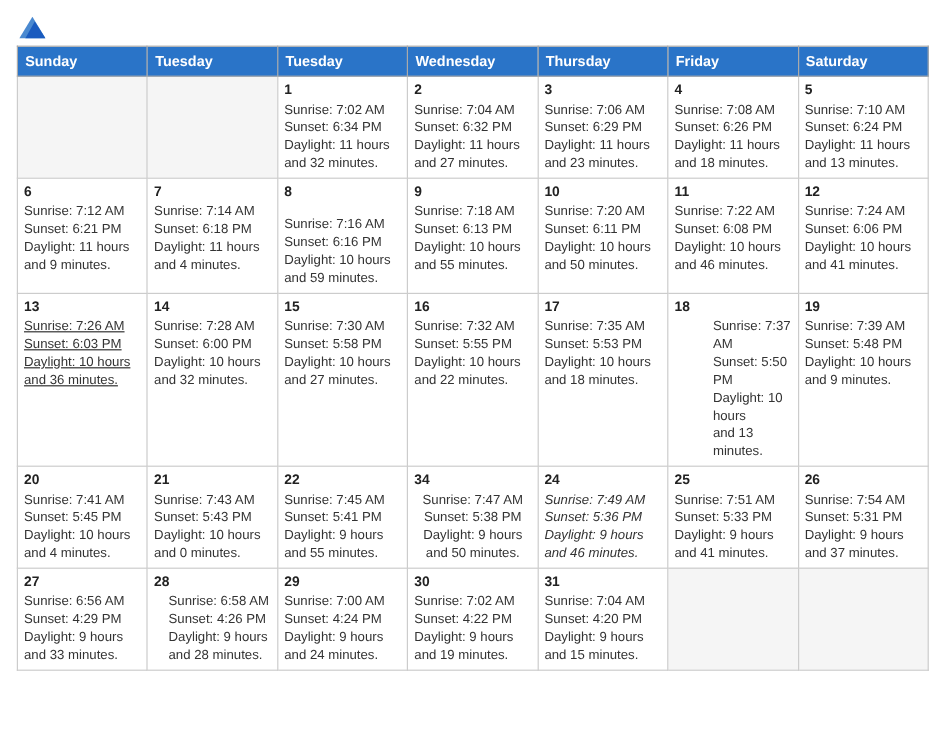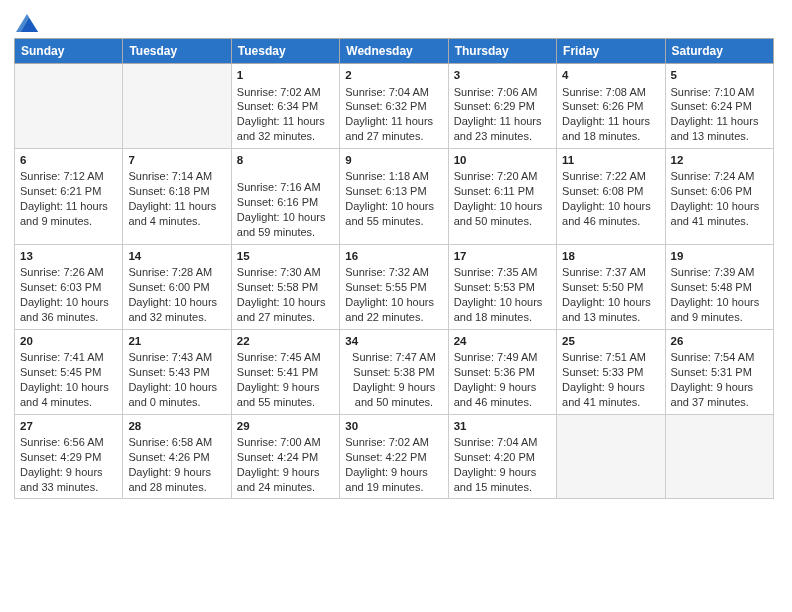--- a/index.html
+++ b/index.html
@@ -188,21 +188,21 @@
           </td>
           <td>
             <span class="day-number">8</span>
             <div class="day-info" style="white-space: pre-wrap; margin-top: 12px;">Sunrise: 7:16 AM
 Sunset: 6:16 PM
 Daylight: 10 hours
 and 59 minutes.</div>
           </td>
           <td>
             <span class="day-number">9</span>
-            <div class="day-info" style="white-space: pre-wrap;">Sunrise: 1:18 AM
+            <div class="day-info" style="white-space: pre-wrap;">Sunrise: 7:18 AM
 Sunset: 6:13 PM
 Daylight: 10 hours
 and 55 minutes.</div>
           </td>
           <td>
             <span class="day-number">10</span>
             <div class="day-info" style="white-space: pre-wrap;">Sunrise: 7:20 AM
 Sunset: 6:11 PM
 Daylight: 10 hours
 and 50 minutes.</div>
@@ -218,21 +218,21 @@
             <span class="day-number">12</span>
             <div class="day-info" style="white-space: pre-wrap;">Sunrise: 7:24 AM
 Sunset: 6:06 PM
 Daylight: 10 hours
 and 41 minutes.</div>
           </td>
         </tr>
         <tr>
           <td>
             <span class="day-number">13</span>
-            <div class="day-info" style="white-space: pre-wrap;">Sunrise: 7:26 AM
+            <div class="day-info" style="white-space: pre-wrap; text-decoration: underline;">Sunrise: 7:26 AM
 Sunset: 6:03 PM
 Daylight: 10 hours
 and 36 minutes.</div>
           </td>
           <td>
             <span class="day-number">14</span>
             <div class="day-info" style="white-space: pre-wrap;">Sunrise: 7:28 AM
 Sunset: 6:00 PM
 Daylight: 10 hours
 and 32 minutes.</div>
@@ -253,21 +253,21 @@
           </td>
           <td>
             <span class="day-number">17</span>
             <div class="day-info" style="white-space: pre-wrap;">Sunrise: 7:35 AM
 Sunset: 5:53 PM
 Daylight: 10 hours
 and 18 minutes.</div>
           </td>
           <td>
             <span class="day-number">18</span>
-            <div class="day-info" style="white-space: pre-wrap;">Sunrise: 7:37 AM
+            <div class="day-info" style="white-space: pre-wrap; margin-left: 32px;">Sunrise: 7:37 AM
 Sunset: 5:50 PM
 Daylight: 10 hours
 and 13 minutes.</div>
           </td>
           <td>
             <span class="day-number">19</span>
             <div class="day-info" style="white-space: pre-wrap;">Sunrise: 7:39 AM
 Sunset: 5:48 PM
 Daylight: 10 hours
 and 9 minutes.</div>
@@ -297,21 +297,21 @@
           </td>
           <td>
             <span class="day-number">34</span>
             <div class="day-info" style="white-space: pre-wrap; text-align: center;">Sunrise: 7:47 AM
 Sunset: 5:38 PM
 Daylight: 9 hours
 and 50 minutes.</div>
           </td>
           <td>
             <span class="day-number">24</span>
-            <div class="day-info" style="white-space: pre-wrap;">Sunrise: 7:49 AM
+            <div class="day-info" style="white-space: pre-wrap; font-style: italic;">Sunrise: 7:49 AM
 Sunset: 5:36 PM
 Daylight: 9 hours
 and 46 minutes.</div>
           </td>
           <td>
             <span class="day-number">25</span>
             <div class="day-info" style="white-space: pre-wrap;">Sunrise: 7:51 AM
 Sunset: 5:33 PM
 Daylight: 9 hours
 and 41 minutes.</div>
@@ -327,21 +327,21 @@
         <tr>
           <td>
             <span class="day-number">27</span>
             <div class="day-info" style="white-space: pre-wrap;">Sunrise: 6:56 AM
 Sunset: 4:29 PM
 Daylight: 9 hours
 and 33 minutes.</div>
           </td>
           <td>
             <span class="day-number">28</span>
-            <div class="day-info" style="white-space: pre-wrap;">Sunrise: 6:58 AM
+            <div class="day-info" style="white-space: pre-wrap; margin-left: 12px;">Sunrise: 6:58 AM
 Sunset: 4:26 PM
 Daylight: 9 hours
 and 28 minutes.</div>
           </td>
           <td>
             <span class="day-number">29</span>
             <div class="day-info" style="white-space: pre-wrap;">Sunrise: 7:00 AM
 Sunset: 4:24 PM
 Daylight: 9 hours
 and 24 minutes.</div>

